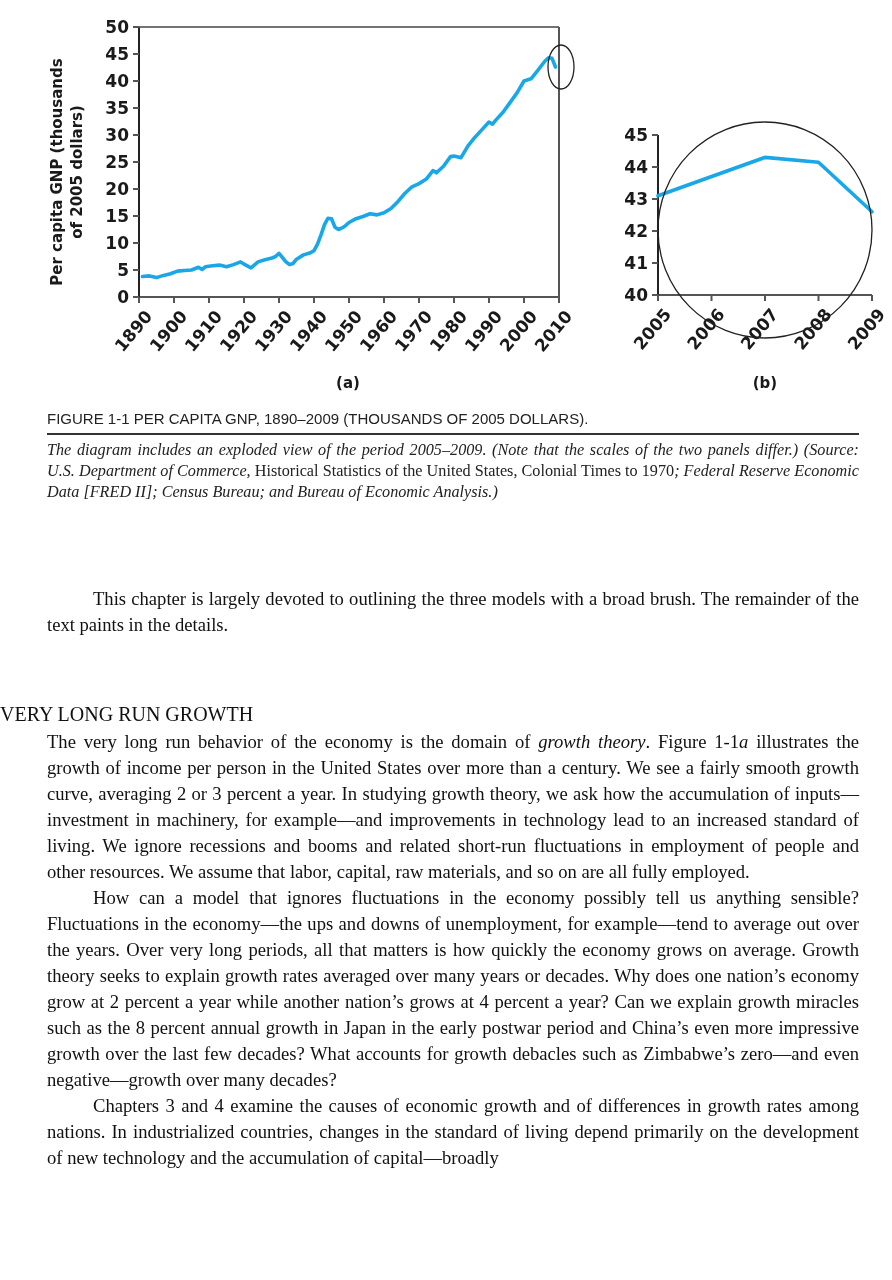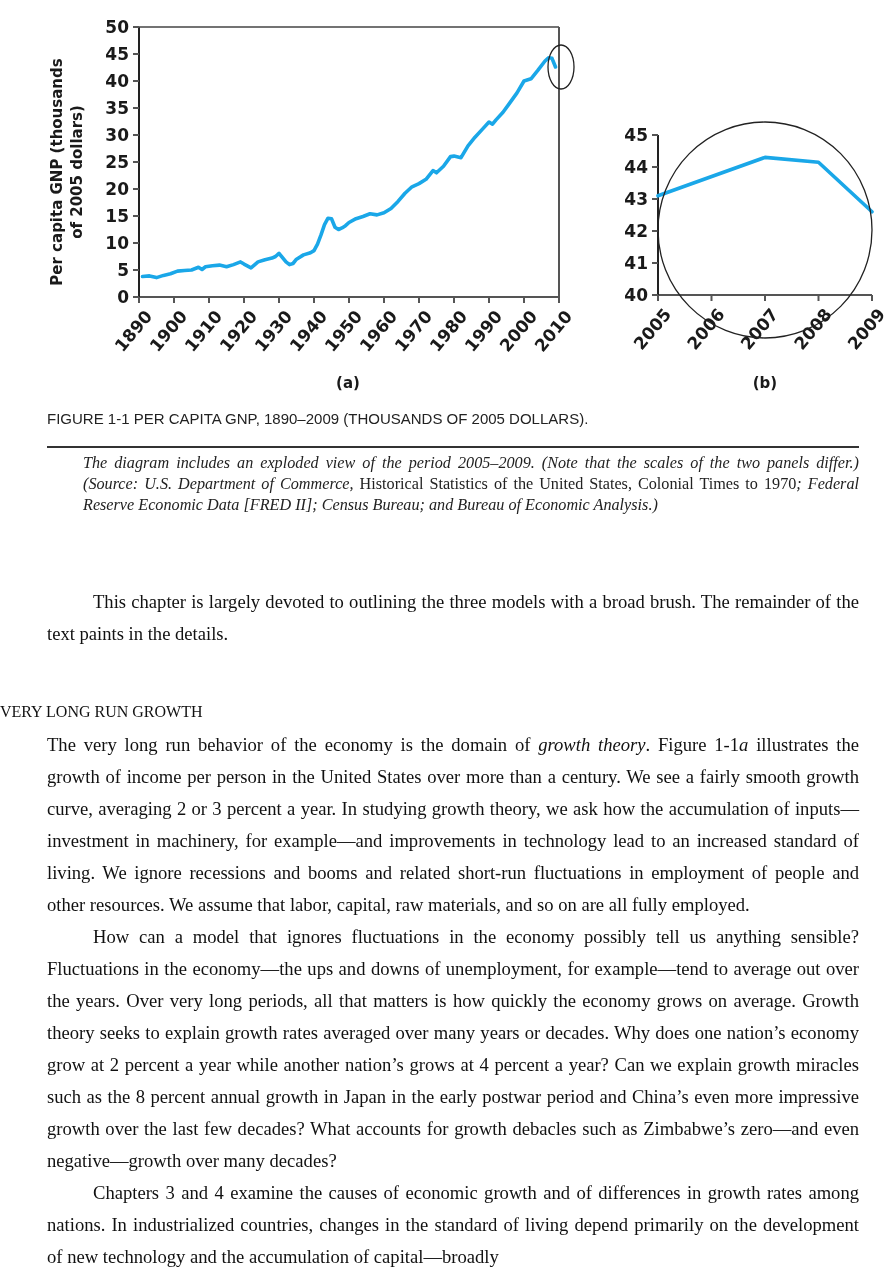--- a/index.html
+++ b/index.html
@@ -3,27 +3,27 @@
 <meta charset="utf-8">
 <style>
   html, body { margin: 0; padding: 0; background: #ffffff; }
   body { width: 892px; height: 1280px; position: relative; overflow: hidden; color: #1a1a1a; }
   #figure { position: absolute; left: 0; top: 0; width: 892px; height: 400px; }
   #figure svg { position: absolute; left: 0; top: 0; }
   .tick-lbl { font-family: "DejaVu Sans", sans-serif; font-weight: bold; font-size: 17px; fill: #1a1a1a; }
   .axis-title { font-family: "DejaVu Sans", sans-serif; font-weight: bold; font-size: 15px; fill: #1a1a1a; }
   .panel-lbl { font-family: "DejaVu Sans", sans-serif; font-weight: bold; font-size: 15px; fill: #1a1a1a; }
   .caption { position: absolute; left: 47px; top: 410px; width: 812px; }
-  .cap-title { font-family: "Liberation Sans", sans-serif; font-size: 15px; letter-spacing: 0px; color: #222; padding-bottom: 19px; border-bottom: 2px solid #333; white-space: nowrap; }
-  .cap-body { font-family: "Liberation Serif", serif; font-size: 16.2px; line-height: 21px; color: #222; margin-top: 5px; text-align: justify; margin-left: 36px; }
+  .cap-title { font-family: "Liberation Sans", sans-serif; font-size: 15px; letter-spacing: 0px; color: #222; padding-bottom: 6px; border-bottom: 2px solid #333; white-space: nowrap; }
+  .cap-body { font-family: "Liberation Serif", serif; font-size: 16.2px; line-height: 21px; color: #222; margin-top: 5px; text-align: justify; }
   .cap-body i { font-style: italic; }
-  .body-text { font-family: "Liberation Serif", serif; font-size: 18.6px; line-height: 32px; color: #111; position: absolute; left: 47px; width: 812px; text-align: justify; }
+  .body-text { font-family: "Liberation Serif", serif; font-size: 18.6px; line-height: 26px; color: #111; position: absolute; left: 47px; width: 812px; text-align: justify; }
   .p1 { top: 586px; }
   .p1 .ind, .para .ind { display: inline-block; width: 46px; }
-  .heading { position: absolute; left: 0px; top: 703px; font-family: "Liberation Serif", serif; font-size: 16px; color: #111; }
+  .heading { position: absolute; left: 0px; top: 703px; font-family: "Liberation Serif", serif; font-size: 20px; color: #111; }
   .p2 { top: 729px; }
   .para { margin: 0; }
 </style>
 </head>
 <body>
 
 <div id="figure">
   <svg id="fig-svg" width="892" height="400">
       <line x1="139" y1="297" x2="559" y2="297" stroke="#555" stroke-width="2"></line>
       <line x1="139" y1="301" x2="139" y2="27" stroke="#222" stroke-width="2"></line>

